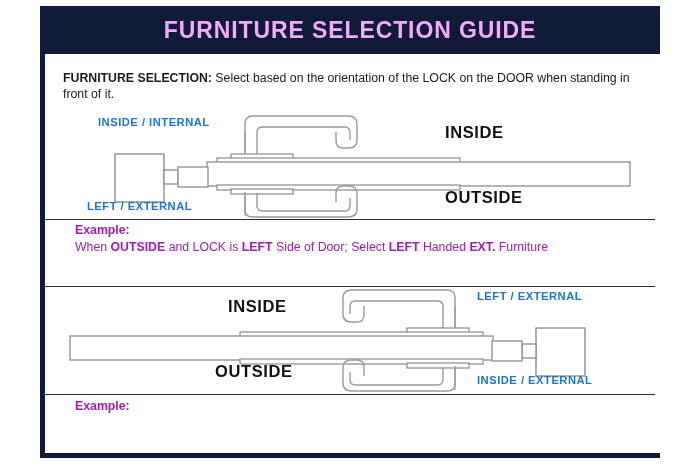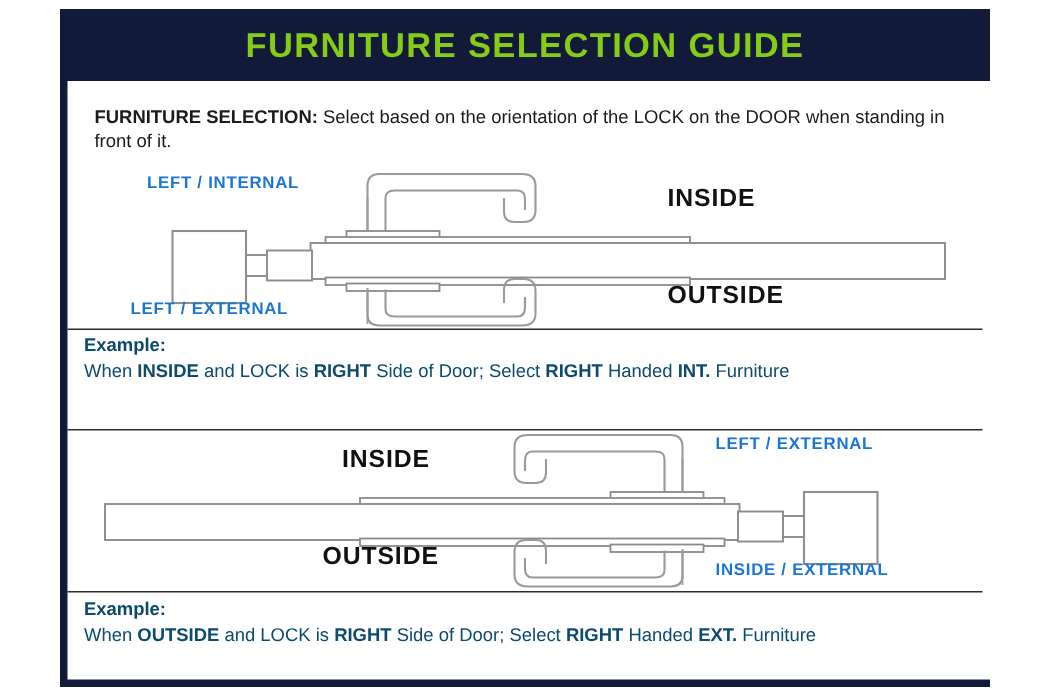--- a/index.html
+++ b/index.html
@@ -37,21 +37,21 @@
     left: 0;
     top: 0;
     width: 620px;
     height: 48px;
     display: flex;
     align-items: center;
     justify-content: center;
   }
 
   .title-text {
-    color: #84cc16;
+    color: #f0abfc;
     font-size: 23px;
     font-weight: bold;
     letter-spacing: 0.9px;
     font-family: "Liberation Sans", sans-serif;
     white-space: nowrap;
   }
 
   .card {
     position: absolute;
     left: 5px;
@@ -116,24 +116,24 @@
     font-size: 16.5px;
     font-weight: bold;
     letter-spacing: 0.6px;
     white-space: nowrap;
     font-family: "Liberation Sans", sans-serif;
   }
 
   
   .example {
     position: absolute;
-    left: 11px;
+    left: 30px;
     width: 585px;
     font-size: 12.3px;
-    color: #0c4a6e;
+    color: #a21caf;
     line-height: 16.5px;
   }
   .ex-1 { top: 168px; }
   .ex-2 { top: 344px; }
   .example .ex-head { font-weight: bold; font-size: 12.3px; }
   .example b { font-weight: bold; }
   .example .row { white-space: nowrap; }
 </style>
 </head>
 <body>
@@ -181,35 +181,35 @@
 
               <rect x="70" y="44" width="49" height="48" fill="#ffffff" stroke="#8e8e8e" stroke-width="1.4"></rect>
 
               <rect x="119" y="60" width="14" height="14" fill="#ffffff" stroke="#8e8e8e" stroke-width="1.3"></rect>
 
               <rect x="133" y="57" width="30" height="20" fill="#ffffff" stroke="#8e8e8e" stroke-width="1.3"></rect>
             </g>
           </svg>
         </div>
 
-        <div class="blabel" style="left:53px; top:6px;">LEFT / INTERNAL</div>
+        <div class="blabel" style="left:53px; top:6px;">INSIDE / INTERNAL</div>
 
         <div class="blabel" style="left:42px; top:90px;">LEFT / EXTERNAL</div>
 
         <div class="klabel" style="left:400px; top:13px;">INSIDE</div>
 
         <div class="klabel" style="left:400px; top:78px;">OUTSIDE</div>
       </div>
 
       <div class="divider div-1"></div>
 
       <div class="example ex-1">
         <div class="ex-head">Example:</div>
         <div class="row">
-          <span>When </span><b>INSIDE</b><span> and LOCK is </span><b>RIGHT</b><span> Side of Door;  Select </span><b>RIGHT</b><span> Handed </span><b>INT.</b><span> Furniture</span>
+          <span>When </span><b>OUTSIDE</b><span> and LOCK is </span><b>LEFT</b><span> Side of Door;   Select </span><b>LEFT</b><span> Handed </span><b>EXT.</b><span> Furniture</span>
         </div>
       </div>
 
       <div class="divider div-2"></div>
 
       <div class="diagram diag-2">
 
         <div class="dwrap mirrored">
           <svg width="610" height="110" viewBox="0 0 610 110">
             <g fill="none" stroke="#8a8a8a" stroke-width="1.4">
@@ -243,20 +243,17 @@
 
         <div class="klabel" style="left:183px; top:13px;">INSIDE</div>
 
         <div class="klabel" style="left:170px; top:78px;">OUTSIDE</div>
       </div>
 
       <div class="divider div-3"></div>
 
       <div class="example ex-2">
         <div class="ex-head">Example:</div>
-        <div class="row">
-          <span>When </span><b>OUTSIDE</b><span> and LOCK is </span><b>RIGHT</b><span> Side of Door;   Select </span><b>RIGHT</b><span> Handed </span><b>EXT.</b><span> Furniture</span>
-        </div>
       </div>
 
     </div>
   </div>
 </div>
 
 </body></html>

